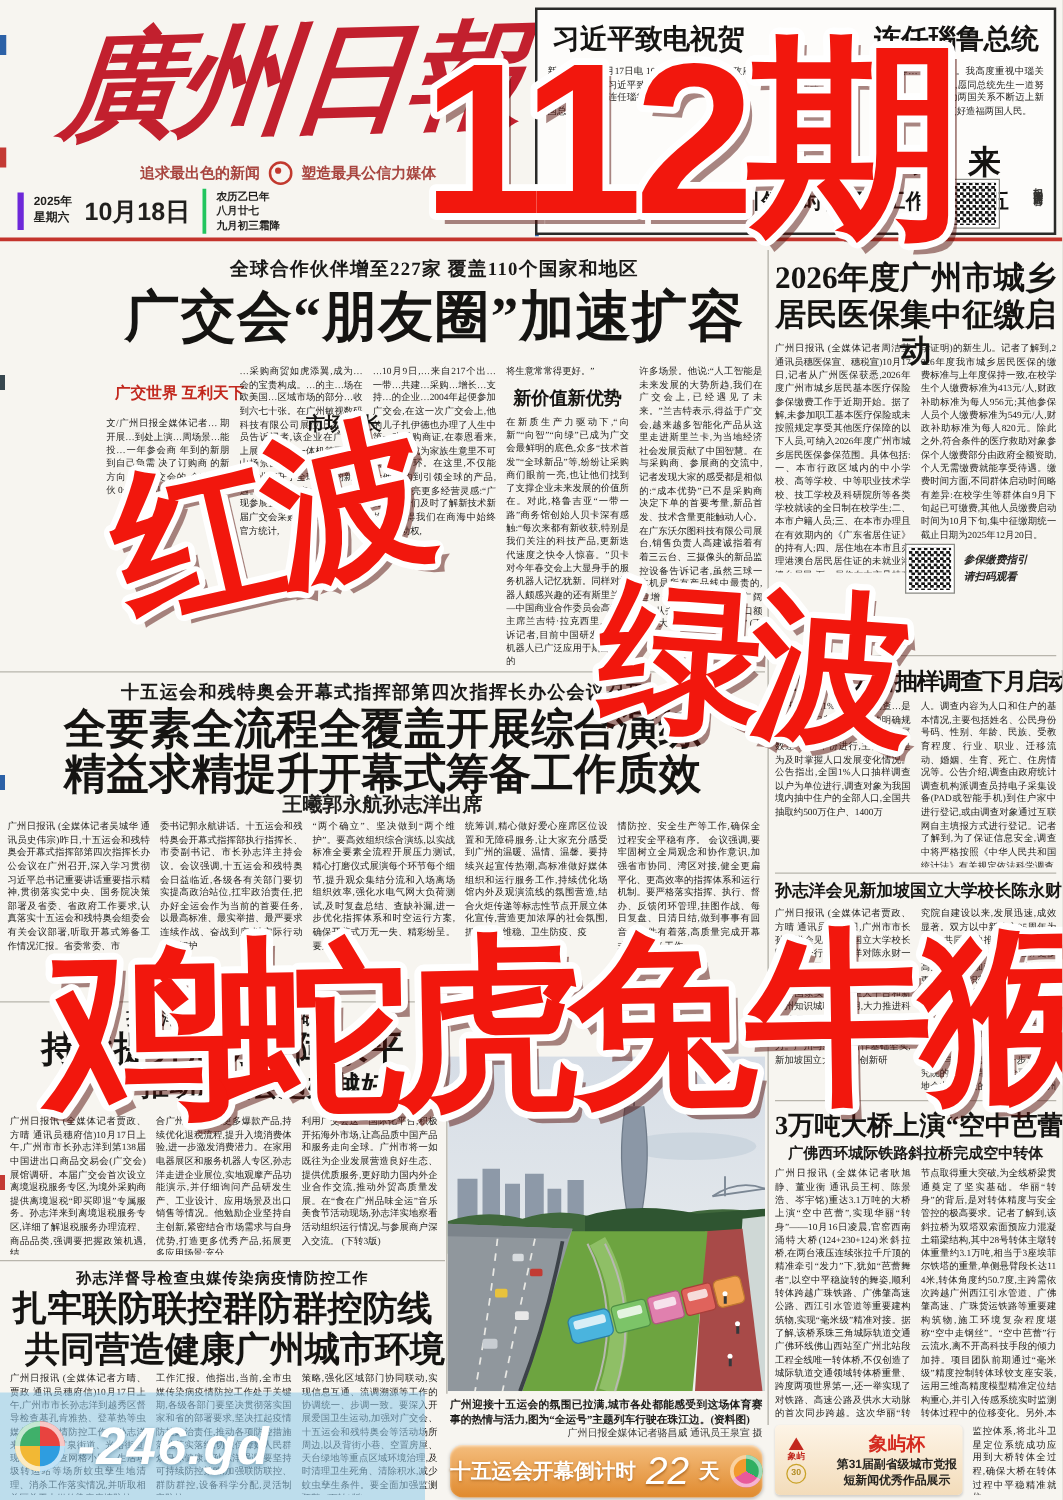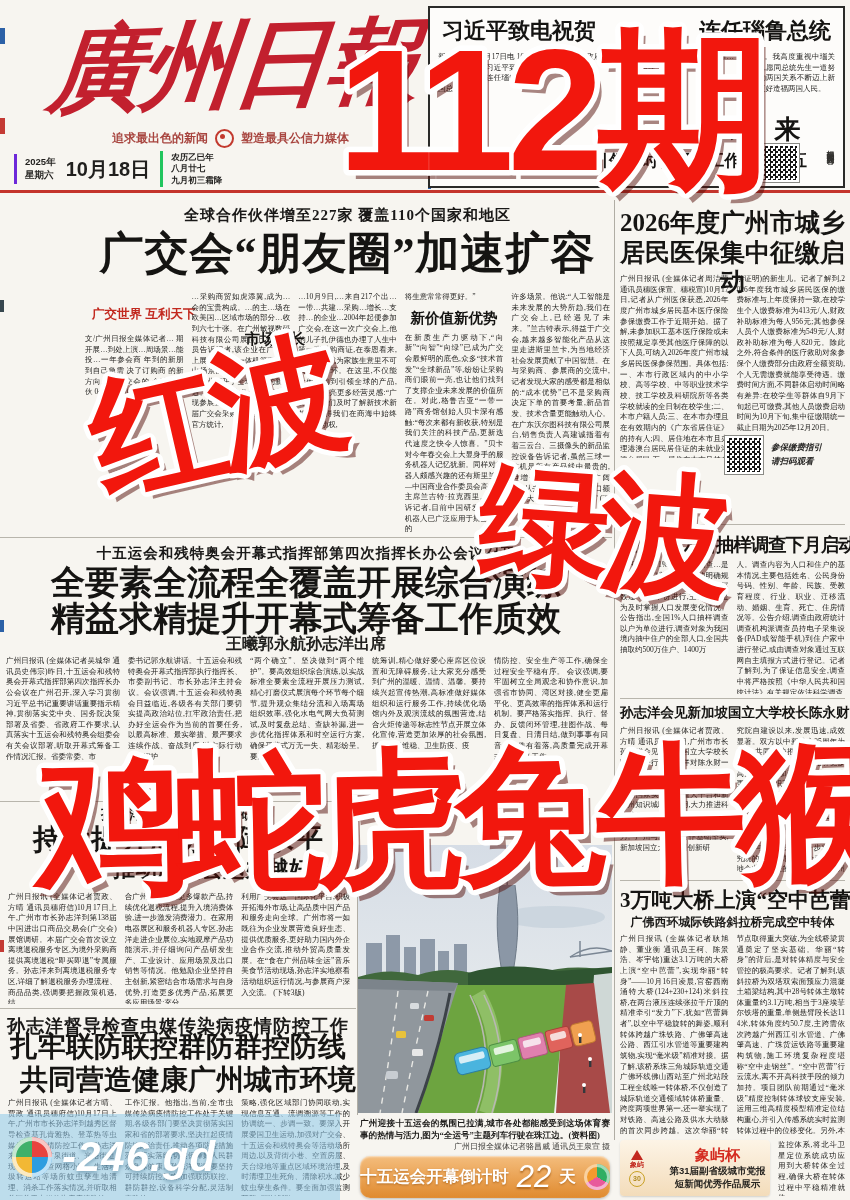--- a/index.html
+++ b/index.html
@@ -38,21 +38,21 @@
   <div class="abs" style="left:112px;top:128px;width:280px;height:20px;display:flex;align-items:center;gap:7px;
               font-size:12px;font-weight:bold;color:#a8453f;white-space:nowrap;">
     <span>追求最出色的新闻</span>
     <span class="abs" style="position:static;width:15px;height:15px;border:2px solid #c2392e;border-radius:50%;display:inline-block;position:relative;">
       <span style="position:absolute;left:3px;top:3px;width:5px;height:5px;background:#c2392e;border-radius:50%;"></span>
     </span>
     <span>塑造最具公信力媒体</span>
   </div>
 
   <div class="abs" style="left:14px;top:150px;width:410px;height:38px;display:flex;align-items:center;color:#201f1d;">
-    <div style="border-left:3px solid #6d28d9;padding:2px 8px 2px 8px;font-size:9.5px;font-weight:bold;line-height:1.35;">
+    <div style="border-left:5px solid #6d28d9;padding:2px 8px 2px 8px;font-size:9.5px;font-weight:bold;line-height:1.35;">
       <div>2025年</div>
       <div>星期六</div>
     </div>
     <div style="font-size:20px;font-weight:bold;padding:0 10px 0 2px;white-space:nowrap;">10月18日</div>
     <div style="border-left:3px solid #22c55e;padding:1px 8px;font-size:8.5px;font-weight:bold;line-height:1.3;white-space:nowrap;">
       <div>农历乙巳年</div>
       <div>八月廿七</div>
       <div>九月初三霜降</div>
     </div>
   </div>
@@ -184,21 +184,21 @@
   <div class="abs kick" style="left:0;top:806px;width:356px;font-size:13px;">孙志洋到广交会展馆调研</div>
   <div class="abs hl" style="left:0;top:820px;width:356px;font-size:29px;text-align:center;white-space:nowrap;">持续提升服务保障水平</div>
   <div class="abs hl" style="left:0;top:854px;width:356px;font-size:22px;text-align:center;white-space:nowrap;margin-left:34px;">推动广交会越办越好</div>
   <div class="abs cols" style="left:8px;top:892px;width:342px;height:112px;gap:8px;">
     <div class="col bodytxt">广州日报讯 (全媒体记者贾政、方晴 通讯员穗府信)10月17日上午,广州市市长孙志洋到第138届中国进出口商品交易会(广交会)展馆调研。本届广交会首次设立离境退税服务专区,为境外采购商提供离境退税“即买即退”专属服务。孙志洋来到离境退税服务专区,详细了解退税服务办理流程、商品品类,强调要把握政策机遇,结</div>
     <div class="col bodytxt">合广州实际打造更多爆款产品,持续优化退税流程,提升入境消费体验,进一步激发消费潜力。在家用电器展区和服务机器人专区,孙志洋走进企业展位,实地观摩产品功能演示,并仔细询问产品研发生产、工业设计、应用场景及出口销售等情况。他勉励企业坚持自主创新,紧密结合市场需求与自身优势,打造更多优秀产品,拓展更多应用场景;充分</div>
     <div class="col bodytxt">利用广交会这一国际化平台,积极开拓海外市场,让高品质中国产品和服务走向全球。广州市将一如既往为企业发展营造良好生态、提供优质服务,更好助力国内外企业合作交流,推动外贸高质量发展。在“食在广州品味全运”音乐美食节活动现场,孙志洋实地察看活动组织运行情况,与参展商户深入交流。 (下转3版)</div>
   </div>
 
   <div class="hdiv" style="left:0;top:1008px;width:356px;"></div>
-  <div class="abs kick" style="left:0;top:1014px;width:356px;font-size:18px;">孙志洋督导检查虫媒传染病疫情防控工作</div>
+  <div class="abs kick" style="left:0;top:1014px;width:356px;font-size:12px;">孙志洋督导检查虫媒传染病疫情防控工作</div>
   <div class="abs hl" style="left:0;top:1028px;width:356px;font-size:28px;text-align:left;white-space:nowrap;padding-left:10px;">扎牢联防联控群防群控防线</div>
   <div class="abs hl" style="left:0;top:1061px;width:356px;font-size:28px;text-align:right;white-space:nowrap;">共同营造健康广州城市环境</div>
   <div class="abs cols" style="left:8px;top:1098px;width:342px;height:98px;gap:8px;">
     <div class="col bodytxt">广州日报讯 (全媒体记者方晴、贾政 通讯员穗府信)10月17日上午,广州市市长孙志洋到越秀区督导检查基孔肯雅热、登革热等虫媒传染病疫情防控工作。孙志洋来到越秀区矿泉街道、光塔街道,现场实地检查网格小区、生活垃圾转运站等场所蚊虫孳生地清理、消杀工作落实情况,并听取相关区关于虫媒传染病疫情防控</div>
     <div class="col bodytxt">工作汇报。他指出,当前,全市虫媒传染病疫情防控工作处于关键期,各级各部门要坚决贯彻落实国家和省的部署要求,坚决扛起疫情防控政治责任,推动各项防控措施落地落实落细,切实保障好人民群众身体健康。孙志洋强调,要坚持可持续防控策略,加强联防联控、群防群控,设备科学分配,灵活制定防控</div>
     <div class="col bodytxt">策略,强化区域部门协同联动,实现信息互通、流调溯源等工作的协调统一、步调一致。要深入开展爱国卫生运动,加强对广交会、十五运会和残特奥会等活动场所周边,以及背街小巷、空置房屋、天台绿地等重点区域环境治理,及时清理卫生死角、清除积水,减少蚊虫孳生条件。要全面加强监测预警, (下转3版)</div>
   </div>
 
   <div class="abs" style="left:0;top:1114px;width:340px;height:86px;background:rgba(142,201,233,0.55);display:flex;align-items:center;gap:10px;padding-left:12px;box-sizing:border-box;">
     <span style="width:40px;height:40px;border-radius:50%;flex:none;

